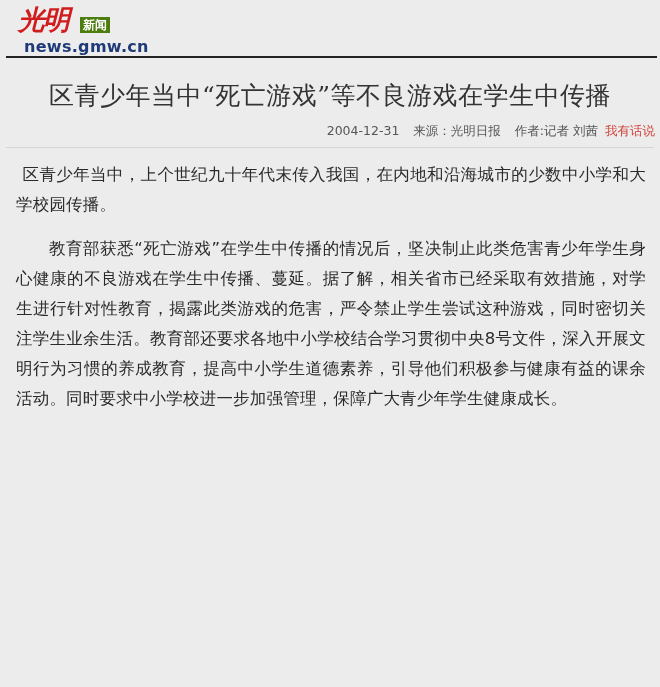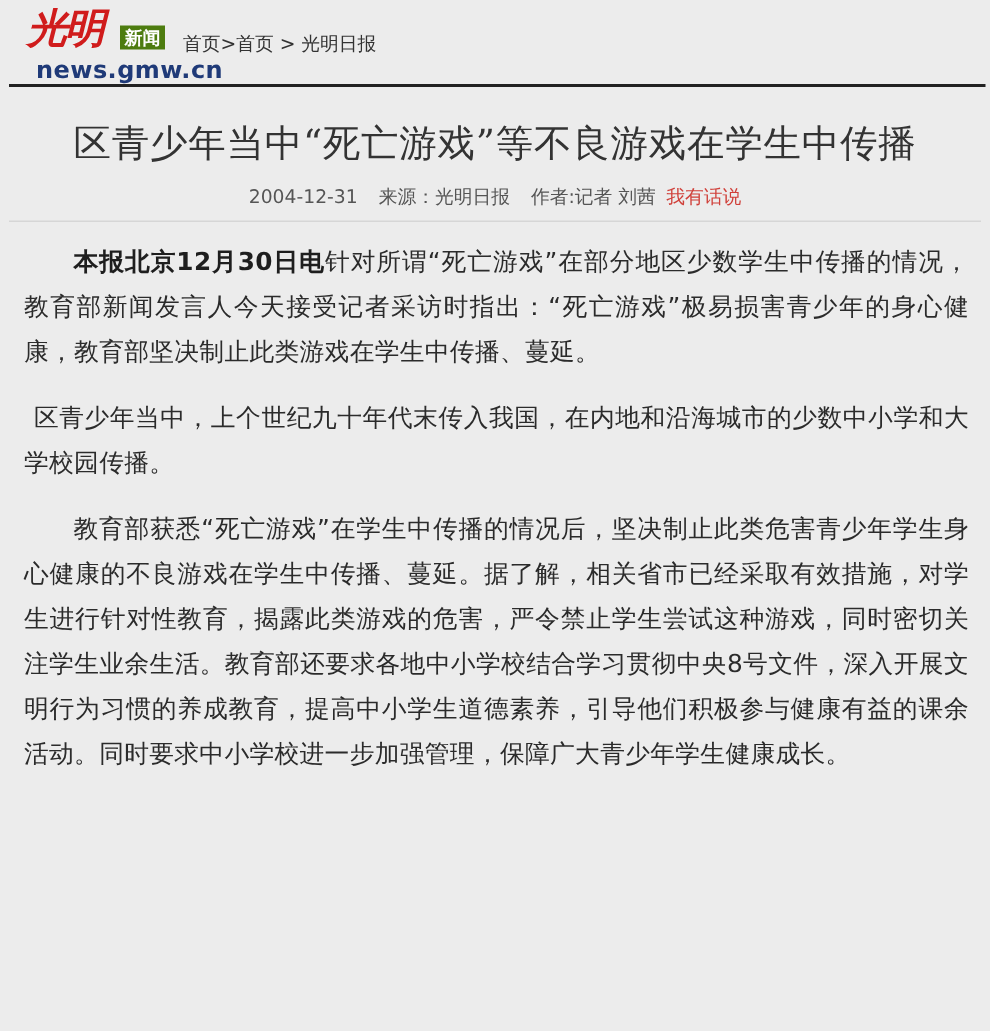--- a/index.html
+++ b/index.html
@@ -35,21 +35,21 @@
       font-size: 12.5px; color: #333; line-height: 16px;
     }
     .breadcrumb span { cursor: pointer; }
     .title {
       text-align: center; margin: 20px 0 0 0;
       font-family: "DejaVu Serif", serif;
       font-size: 25px; line-height: 36px; color: #333; font-weight: normal;
       letter-spacing: 0.5px;
     }
     .meta {
-      text-align: center; font-size: 12.5px; color: #555; margin-top: 8px;
+      text-align: right; font-size: 12.5px; color: #555; margin-top: 8px;
       line-height: 18px;
     }
     .meta span { margin: 0 5px; }
     .meta .comment { color: #d0403a; margin-left: 2px; cursor: pointer; }
     .divider { height: 1px; background: #d6d6d6; margin: 7px 6px 0 6px; }
     .article { padding: 0 14px 0 16px; margin-top: 12px; }
     .article p {
       margin: 0 0 14px 0;
       font-size: 16.5px; line-height: 30px; color: #2b2b2b;
       text-indent: 2em; text-align: justify; letter-spacing: 0.2px;
@@ -60,31 +60,27 @@
   </style>
 </head>
 <body>
 
 <div class="header">
   <div class="logo">
     <span class="logo-script">光明</span>
     <span class="logo-badge">新闻</span>
     <span class="logo-url">news.gmw.cn</span>
   </div>
-  <div class="breadcrumb">
-    <span>首页</span><span>&gt;</span><span>首页</span><span> &gt; </span><span>光明日报</span>
-  </div>
 </div>
 
 <h1 class="title">区青少年当中“死亡游戏”等不良游戏在学生中传播</h1>
 
 <div class="meta">
   <span>2004-12-31</span>
   <span>来源：光明日报</span>
   <span>作者:记者 刘茜</span><span class="comment">我有话说</span>
 </div>
 <div class="divider"></div>
 
 <div class="article">
-  <p><span class="lead">本报北京12月30日电</span><span>针对所谓“死亡游戏”在部分地区少数学生中传播的情况，教育部新闻发言人今天接受记者采访时指出：“死亡游戏”极易损害青少年的身心健康，教育部坚决制止此类游戏在学生中传播、蔓延。</span></p>
   <p class="noindent">区青少年当中，上个世纪九十年代末传入我国，在内地和沿海城市的少数中小学和大学校园传播。</p>
   <p>教育部获悉“死亡游戏”在学生中传播的情况后，坚决制止此类危害青少年学生身心健康的不良游戏在学生中传播、蔓延。据了解，相关省市已经采取有效措施，对学生进行针对性教育，揭露此类游戏的危害，严令禁止学生尝试这种游戏，同时密切关注学生业余生活。教育部还要求各地中小学校结合学习贯彻中央8号文件，深入开展文明行为习惯的养成教育，提高中小学生道德素养，引导他们积极参与健康有益的课余活动。同时要求中小学校进一步加强管理，保障广大青少年学生健康成长。</p>
 </div>
 
 </body></html>

